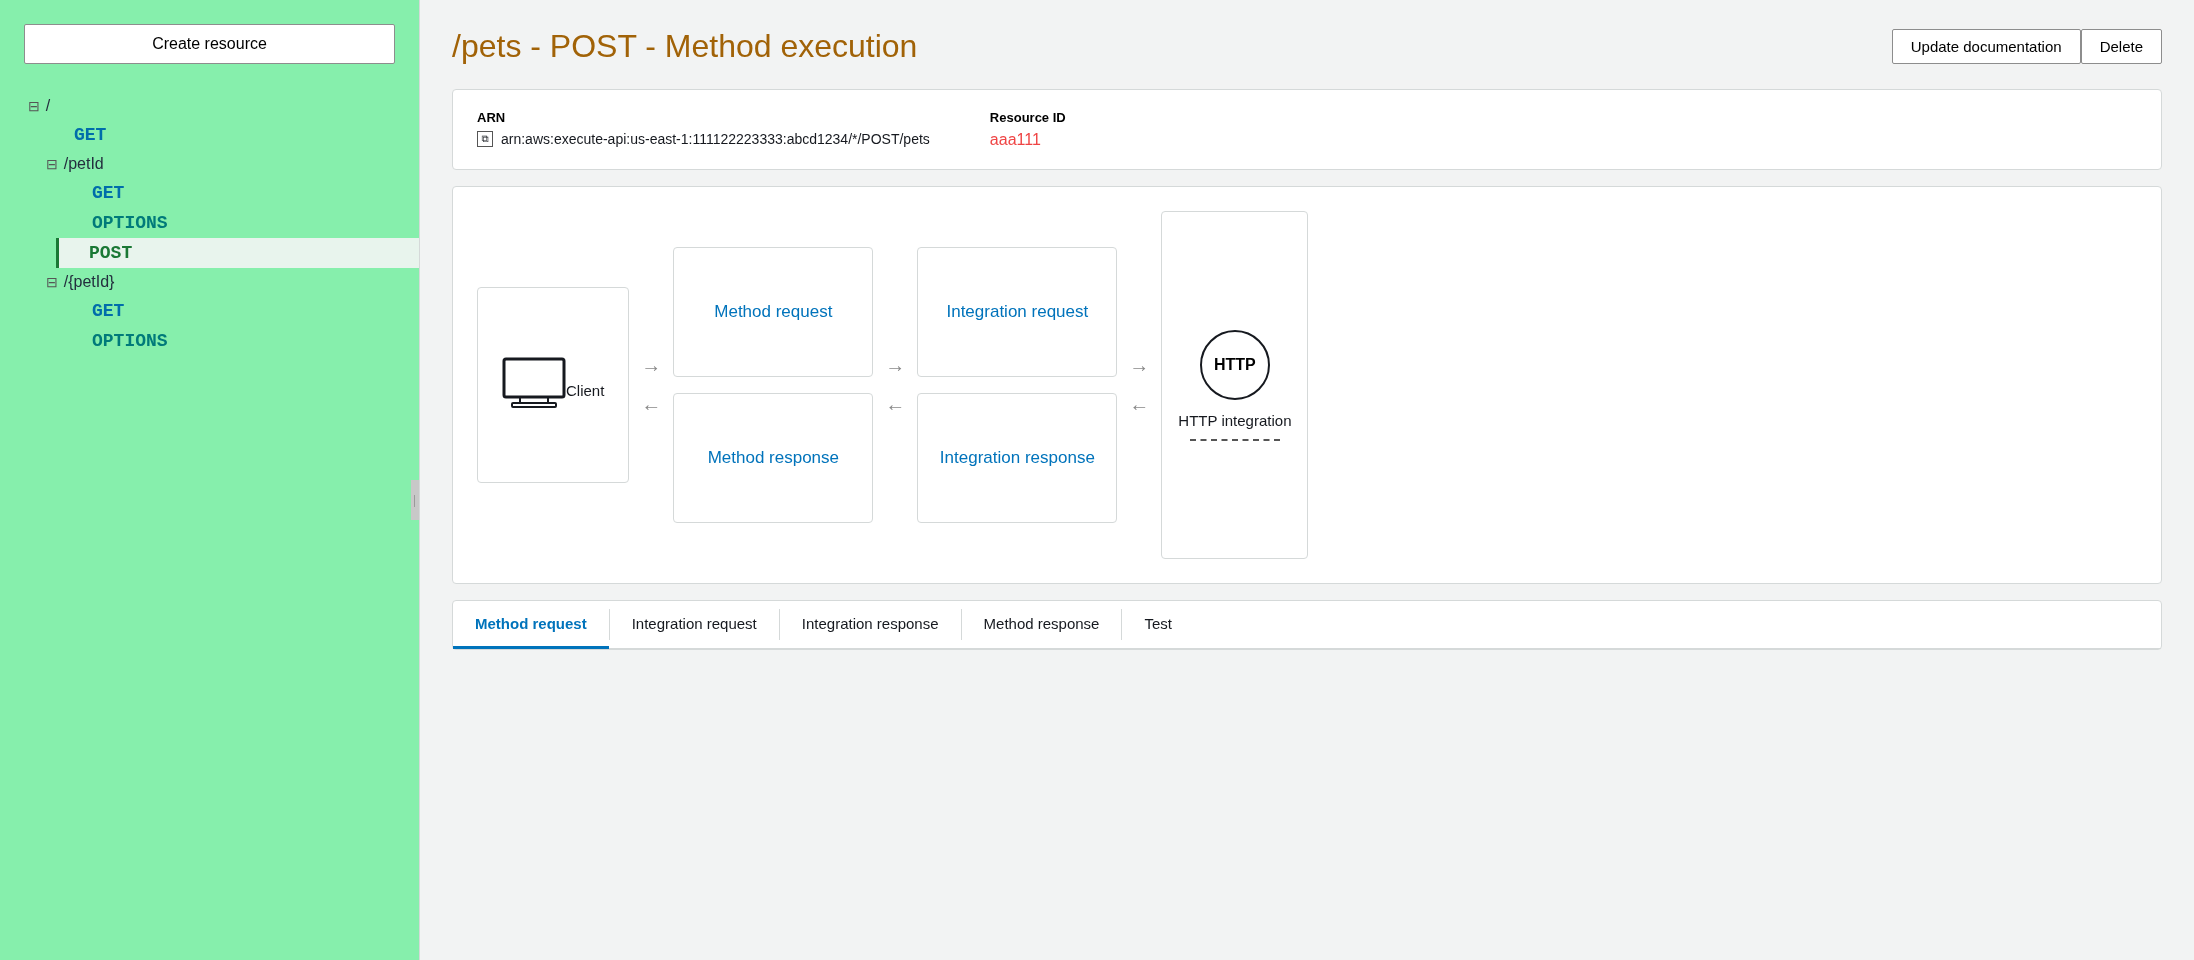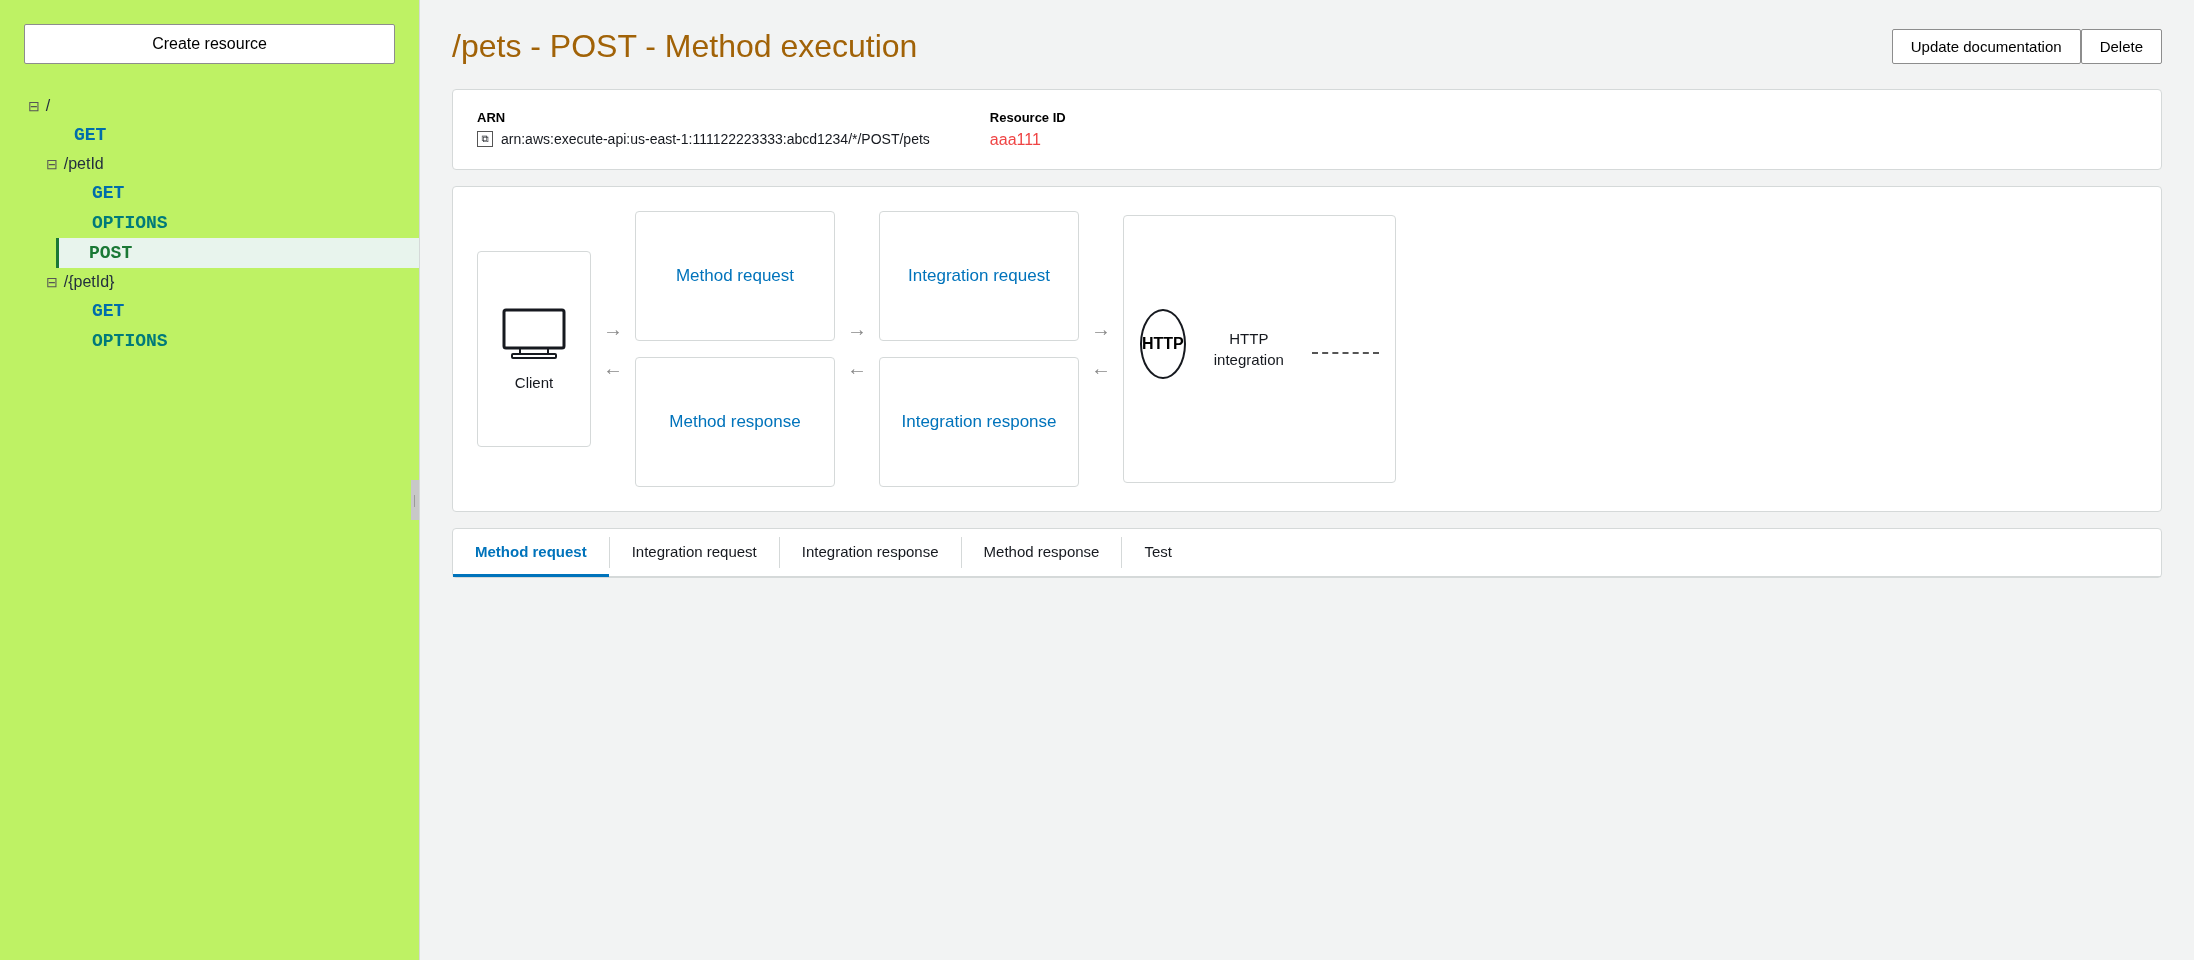--- a/index.html
+++ b/index.html
@@ -8,21 +8,21 @@
       background: #f2f3f3;
       display: flex;
       height: 960px;
       overflow: hidden;
     }
 
     
     .sidebar {
       width: 420px;
       min-width: 420px;
-      background: #bef264;
+      background: #86efac;
       border-right: 1px solid #d5d9d9;
       padding: 24px 0 0 0;
       display: flex;
       flex-direction: column;
       position: relative;
     }
     .create-resource-btn {
       margin: 0 24px 28px 24px;
       border: 1px solid #8d8d8d;
       background: #fff;
@@ -203,21 +203,21 @@
       color: #888;
     }
 
     .client-box {
       border: 1px solid #d5d9d9;
       border-radius: 4px;
       padding: 20px 24px;
       text-align: center;
       min-width: 110px;
       display: flex;
-      flex-direction: column;
+      flex-direction: row;
       align-items: center;
       justify-content: center;
       height: 196px;
     }
     .client-icon svg {
       width: 64px;
       height: 52px;
     }
     .client-label {
       margin-top: 10px;
@@ -241,27 +241,26 @@
       text-decoration: none;
       font-size: 17px;
       font-weight: 500;
     }
 
     .http-box {
       border: 1px solid #d5d9d9;
       border-radius: 4px;
       padding: 16px;
       display: flex;
-      flex-direction: row;
+      flex-direction: column;
       align-items: center;
       justify-content: center;
       min-width: 120px;
-      height: 268px;
+      height: 348px;
       text-align: center;
-      gap: 28px;
     }
     .http-circle {
       border: 2px solid #16191f;
       border-radius: 50%;
       width: 70px;
       height: 70px;
       display: flex;
       align-items: center;
       justify-content: center;
       font-weight: 700;

